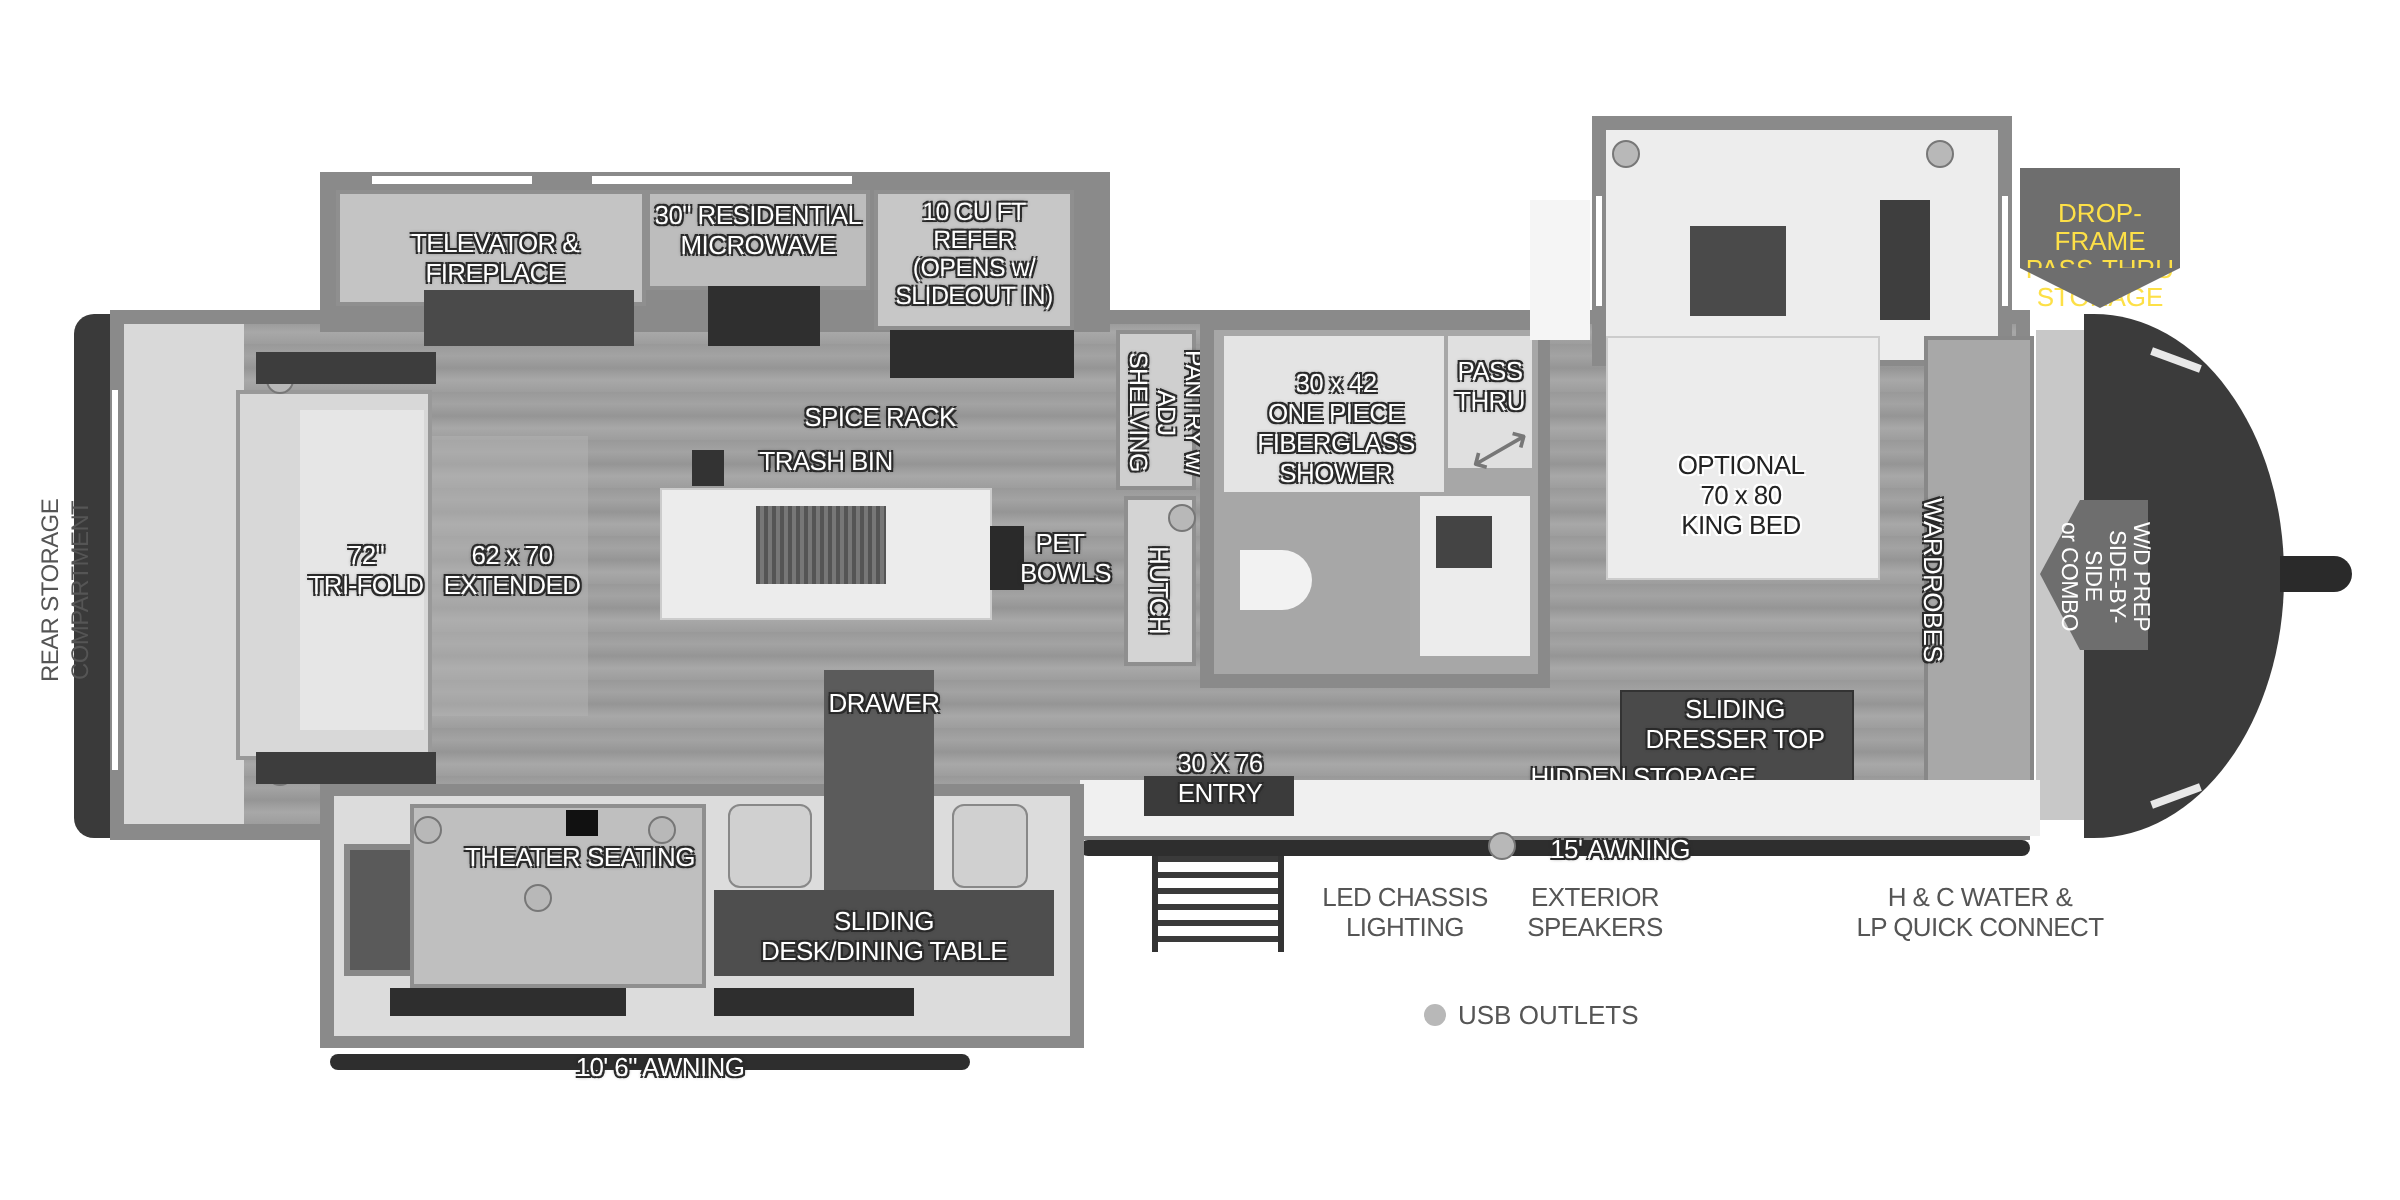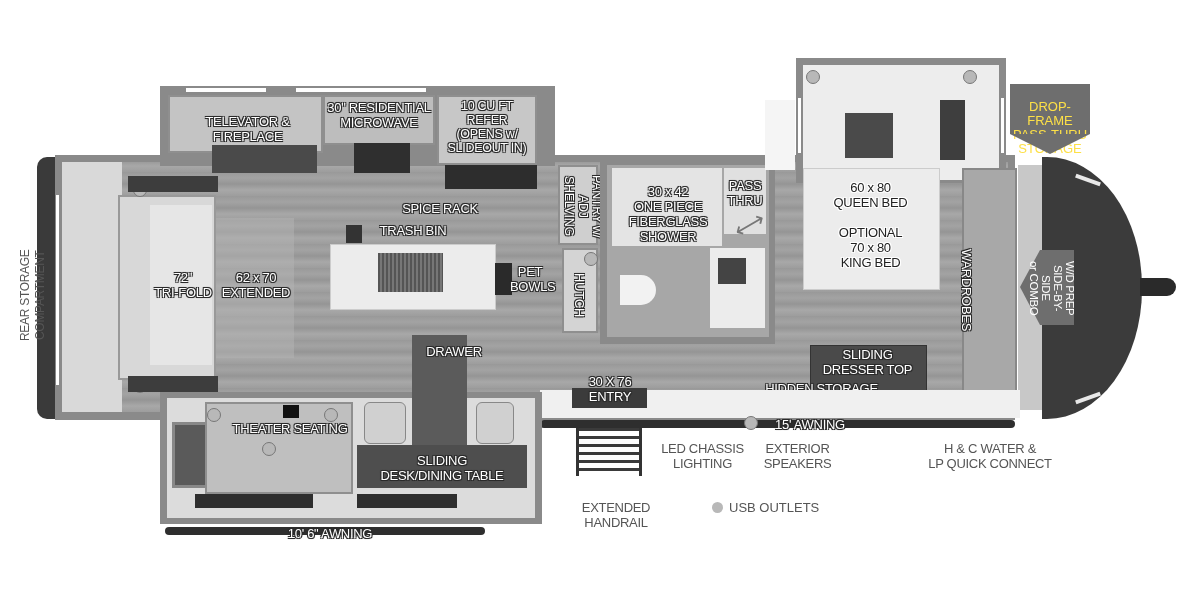--- a/index.html
+++ b/index.html
@@ -99,22 +99,20 @@
   <div class="white" style="left:803px;top:65px;width:196px;height:115px;background:#ededed;"></div>
   <div class="white" style="left:798px;top:98px;width:3px;height:55px;background:#fff;"></div>
   <div class="white" style="left:1001px;top:98px;width:3px;height:55px;background:#fff;"></div>
   <div class="usb" style="left:806px;top:70px;"></div>
   <div class="usb" style="left:963px;top:70px;"></div>
   <div class="dark-box" style="left:845px;top:113px;width:48px;height:45px;background:#4a4a4a;"></div>
   <div class="dark-box" style="left:940px;top:100px;width:25px;height:60px;background:#3e3e3e;"></div>
   <div class="abs" style="left:765px;top:100px;width:30px;height:70px;background:#f5f5f5;"></div>
 
   <div class="white" style="left:803px;top:168px;width:135px;height:120px;background:#ececec;border:1px solid #ccc;"></div>
-  <div class="lbl dark" style="left:803px;top:180px;width:135px;">60 x 80
-QUEEN BED</div>
   <div class="lbl dark" style="left:803px;top:225px;width:135px;">OPTIONAL
 70 x 80
 KING BED</div>
 
   <div class="cab" style="left:962px;top:168px;width:55px;height:240px;background:#a8a8a8;border-color:#888;"></div>
   <div class="vert90 lbl" style="left:959px;top:245px;height:90px;">WARDROBES</div>
   <div class="abs" style="left:1018px;top:165px;width:25px;height:245px;background:#c8c8c8;"></div>
 
   <div class="abs" style="left:1042px;top:157px;width:100px;height:262px;background:#3b3b3b;border-radius:0 95px 95px 0/0 130px 130px 0;"></div>
   <div class="abs" style="left:1075px;top:178px;width:26px;height:4px;background:#e8e8e8;transform:rotate(20deg);"></div>
@@ -157,32 +155,31 @@
   <div class="lbl" style="left:220px;top:421px;width:140px;">THEATER SEATING</div>
   <div class="usb" style="left:207px;top:408px;"></div>
   <div class="usb" style="left:324px;top:408px;"></div>
   <div class="usb" style="left:262px;top:442px;"></div>
   <div class="abs" style="left:357px;top:445px;width:170px;height:43px;background:#4e4e4e;"></div>
   <div class="lbl" style="left:357px;top:453px;width:170px;">SLIDING
 DESK/DINING TABLE</div>
   <div class="abs" style="left:364px;top:402px;width:40px;height:40px;background:#d0d0d0;border-radius:6px;border:1px solid #888;"></div>
   <div class="abs" style="left:476px;top:402px;width:36px;height:40px;background:#d0d0d0;border-radius:6px;border:1px solid #888;"></div>
   <div class="abs" style="left:412px;top:335px;width:55px;height:110px;background:#5b5b5b;"></div>
-  <div class="lbl" style="left:412px;top:344px;width:62px;padding-left:11px;">DRAWER</div>
+  <div class="lbl" style="left:400px;top:344px;width:62px;padding-left:11px;">DRAWER</div>
   <div class="dark-box" style="left:195px;top:494px;width:118px;height:14px;background:#2e2e2e;"></div>
   <div class="dark-box" style="left:357px;top:494px;width:100px;height:14px;background:#2e2e2e;"></div>
 
   <div class="awning" style="left:165px;top:527px;width:320px;"></div>
   <div class="lbl" style="left:270px;top:526px;width:120px;">10' 6" AWNING</div>
 
   <div class="ext" style="left:655px;top:441px;width:95px;">LED CHASSIS
 LIGHTING</div>
   <div class="ext" style="left:755px;top:441px;width:85px;">EXTERIOR
 SPEAKERS</div>
   <div class="ext" style="left:925px;top:441px;width:130px;">H &amp; C WATER &amp;
 LP QUICK CONNECT</div>
-  <div class="ext" style="left:552px;top:500px;width:128px;">EXTENDED HANDRAIL</div>
 
   <div class="abs" style="left:712px;top:500px;display:flex;align-items:center;gap:6px;">
     <span class="abs" style="position:static;width:11px;height:11px;border-radius:50%;background:#b8b8b8;display:inline-block;"></span>
     <span style="color:#555;font-size:13px;">USB OUTLETS</span>
   </div>
 </div>
 
 </body></html>

